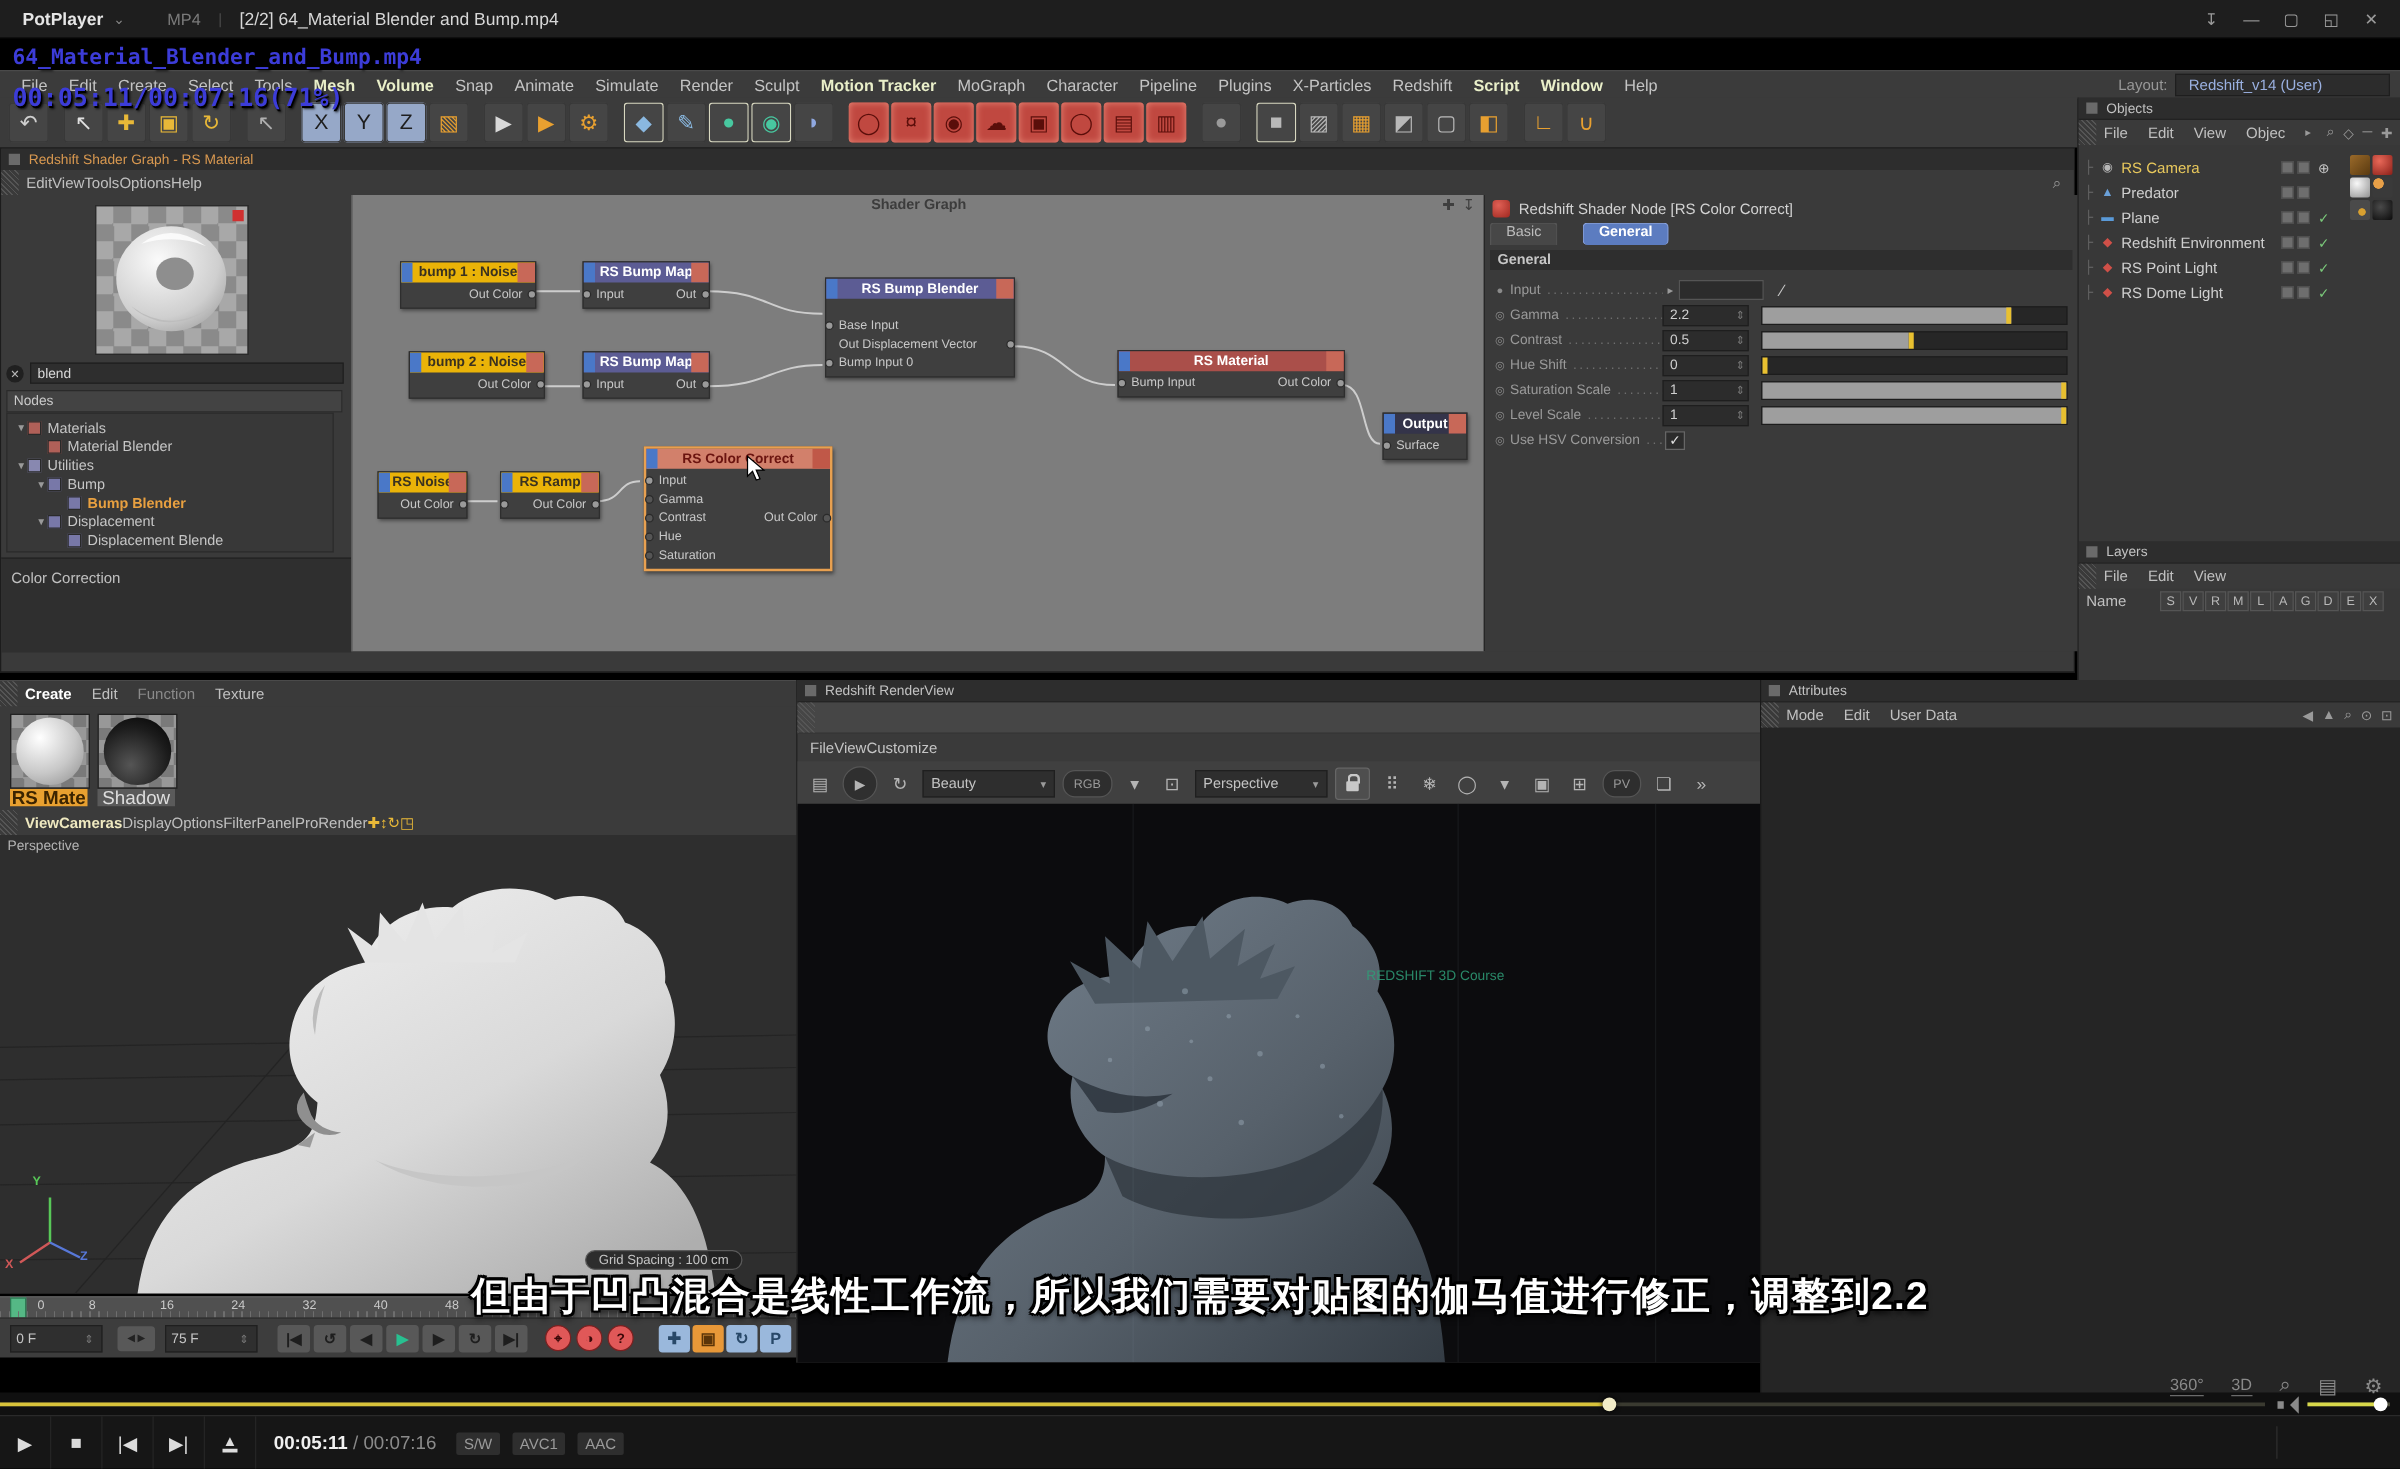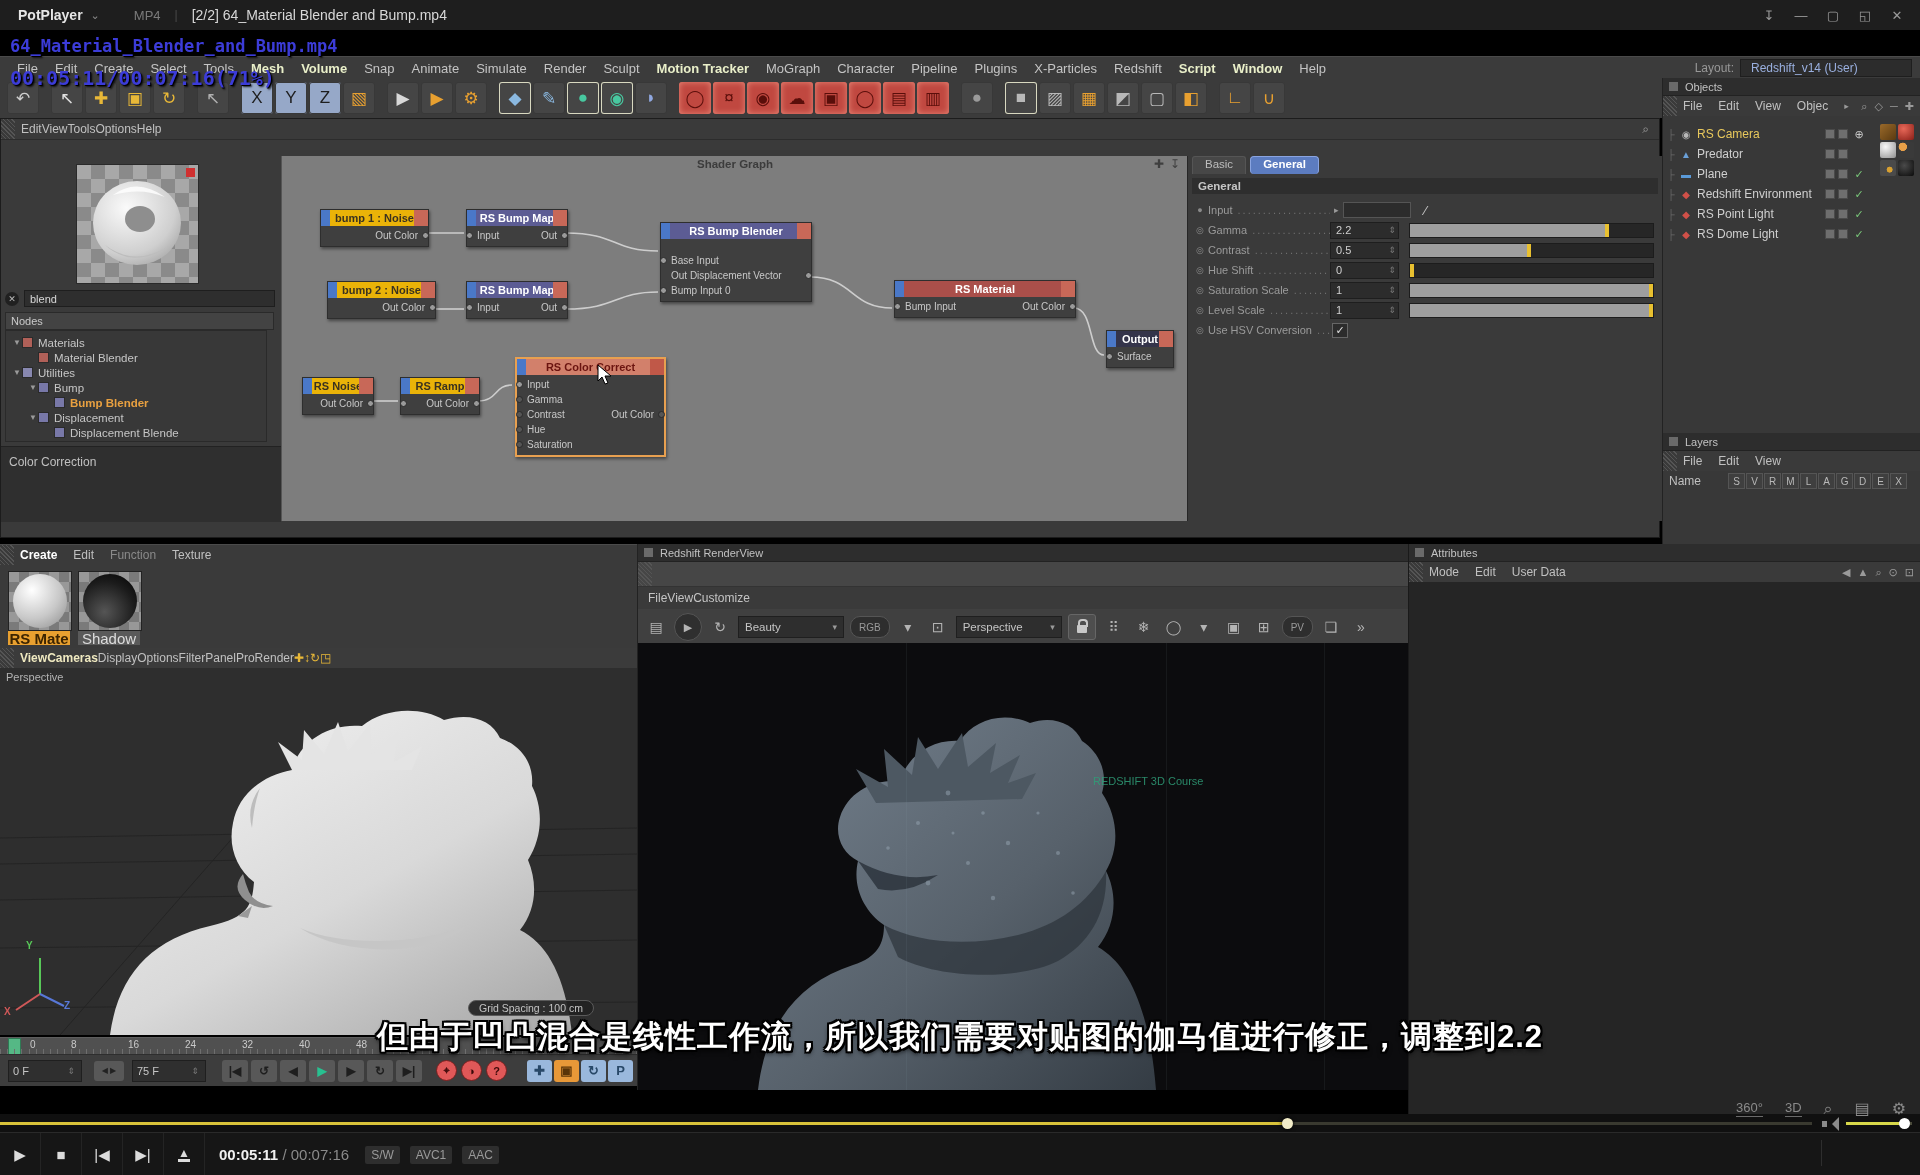--- a/index.html
+++ b/index.html
@@ -146,21 +146,21 @@
   .port.pl{left:-1px;} .port.pr{right:-1px;}
   .port.hollow{background:#555;}
   #gcursor{position:absolute;z-index:5;}
 
   
   #sw-attr{position:absolute;left:1186px;top:37px;width:474px;height:365px;background:#3a3a3a;
     border-left:1px solid #262626;}
   #na-head{display:flex;align-items:center;height:22px;font-size:12px;color:#d2d2d2;}
   #na-head .rsicon{width:14px;height:14px;border-radius:3px;margin:0 7px 0 6px;
     background:radial-gradient(circle at 35% 30%,#e06055,#a02820);}
-  .tabs{display:flex;gap:4px;margin-left:4px;height:18px;}
+  .tabs{display:flex;gap:20px;margin-left:4px;height:18px;}
   .tab{padding:1px 12px;font-size:11.5px;border-radius:3px 3px 0 0;background:#474747;color:#bdbdbd;
     border:1px solid #555;border-bottom:none;}
   .tab.active{background:#5c7cc0;color:#fff;border-color:#8aa4e0;border-radius:4px;font-weight:bold;}
   #na-section{margin:4px 4px 0 4px;height:16px;background:#2e2e2e;font-size:11.5px;color:#c6c6c6;
     display:flex;align-items:center;padding-left:6px;font-weight:bold;}
   .arow{height:20px;display:flex;align-items:center;position:relative;}
   .adot{width:16px;text-align:center;color:#8a8a8a;font-size:9px;margin-left:4px;}
   .albl{width:122px;font-size:11px;color:#9a9a9a;white-space:nowrap;overflow:hidden;}
   .albl::after{content:" ..............................";letter-spacing:2px;color:#6e6e6e;}
   .aval{width:62px;height:15px;background:#2c2c2c;border:1px solid #1e1e1e;color:#cfcfcf;font-size:11px;
@@ -462,20 +462,24 @@
             <span class="lcol">G</span>
             <span class="lcol">D</span>
             <span class="lcol">E</span>
             <span class="lcol">X</span>
           </span>
       </div>
     </div>
   </div>
 
   <div id="shader-win">
+    <div id="sw-title">
+      <span class="wicon" style="width:9px;height:9px;background:#6a6a6a;margin:0 7px 0 6px;"></span>
+      <span>Redshift Shader Graph - RS Material</span>
+    </div>
     <div id="sw-menu">
       <span class="grip"></span>
       <span id="sw-menu-items" style="display:flex;">
           <span class="m">Edit</span>
           <span class="m">View</span>
           <span class="m">Tools</span>
           <span class="m">Options</span>
           <span class="m">Help</span>
         </span>
       <span style="margin-left:auto;margin-right:10px;color:#9a9a9a;">⌕</span>
@@ -693,20 +697,24 @@
               </div>
             </div>
           </div>
         </div>
       <svg id="gcursor" style="left:315px;top:208px;" width="16" height="22">
         <path d="M1,1 L1,17 L5,13 L8,20 L11,19 L8,12 L14,12 Z" fill="#fff" stroke="#000" stroke-width="1"></path>
       </svg>
     </div>
 
     <div id="sw-attr">
+      <div id="na-head">
+        <span class="rsicon"></span>
+        <span>Redshift Shader Node [RS Color Correct]</span>
+      </div>
       <div class="tabs">
         <span class="tab">Basic</span>
         <span class="tab active">General</span>
       </div>
       <div id="na-section">
         <span>General</span>
       </div>
       <div id="attr-rows" style="margin-top:6px;">
           <div class="arow">
             <span class="adot">●</span>

